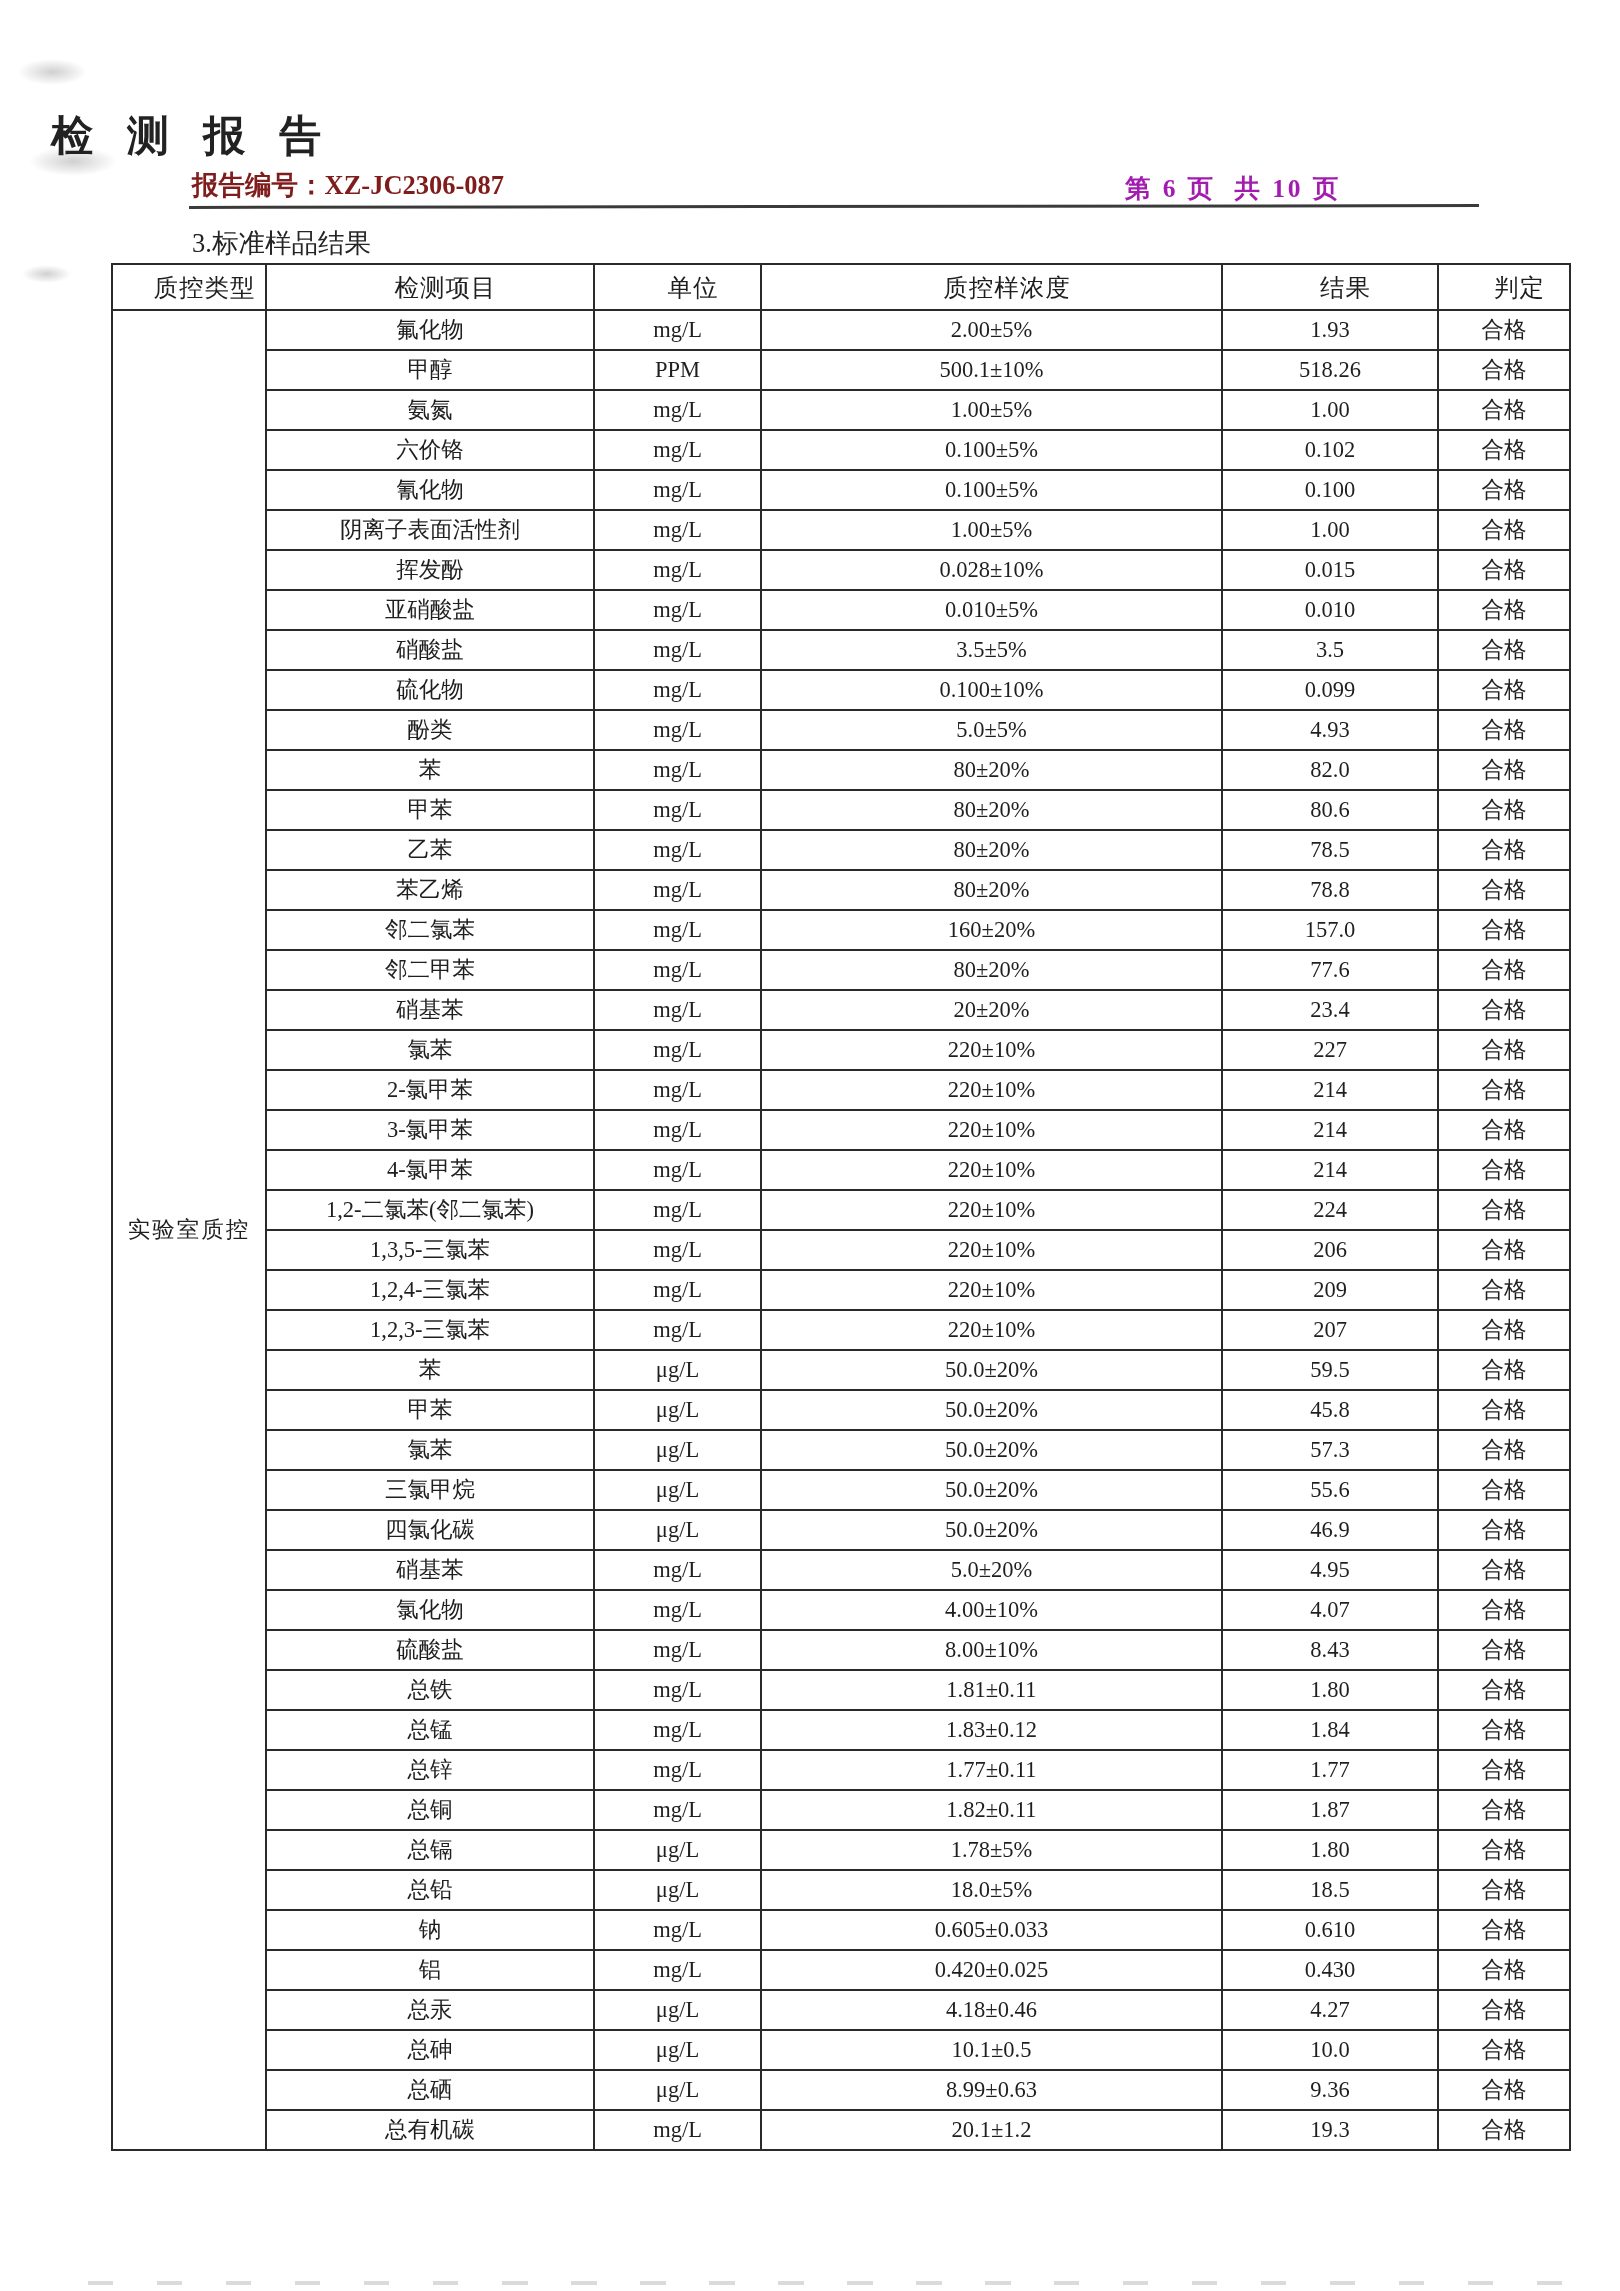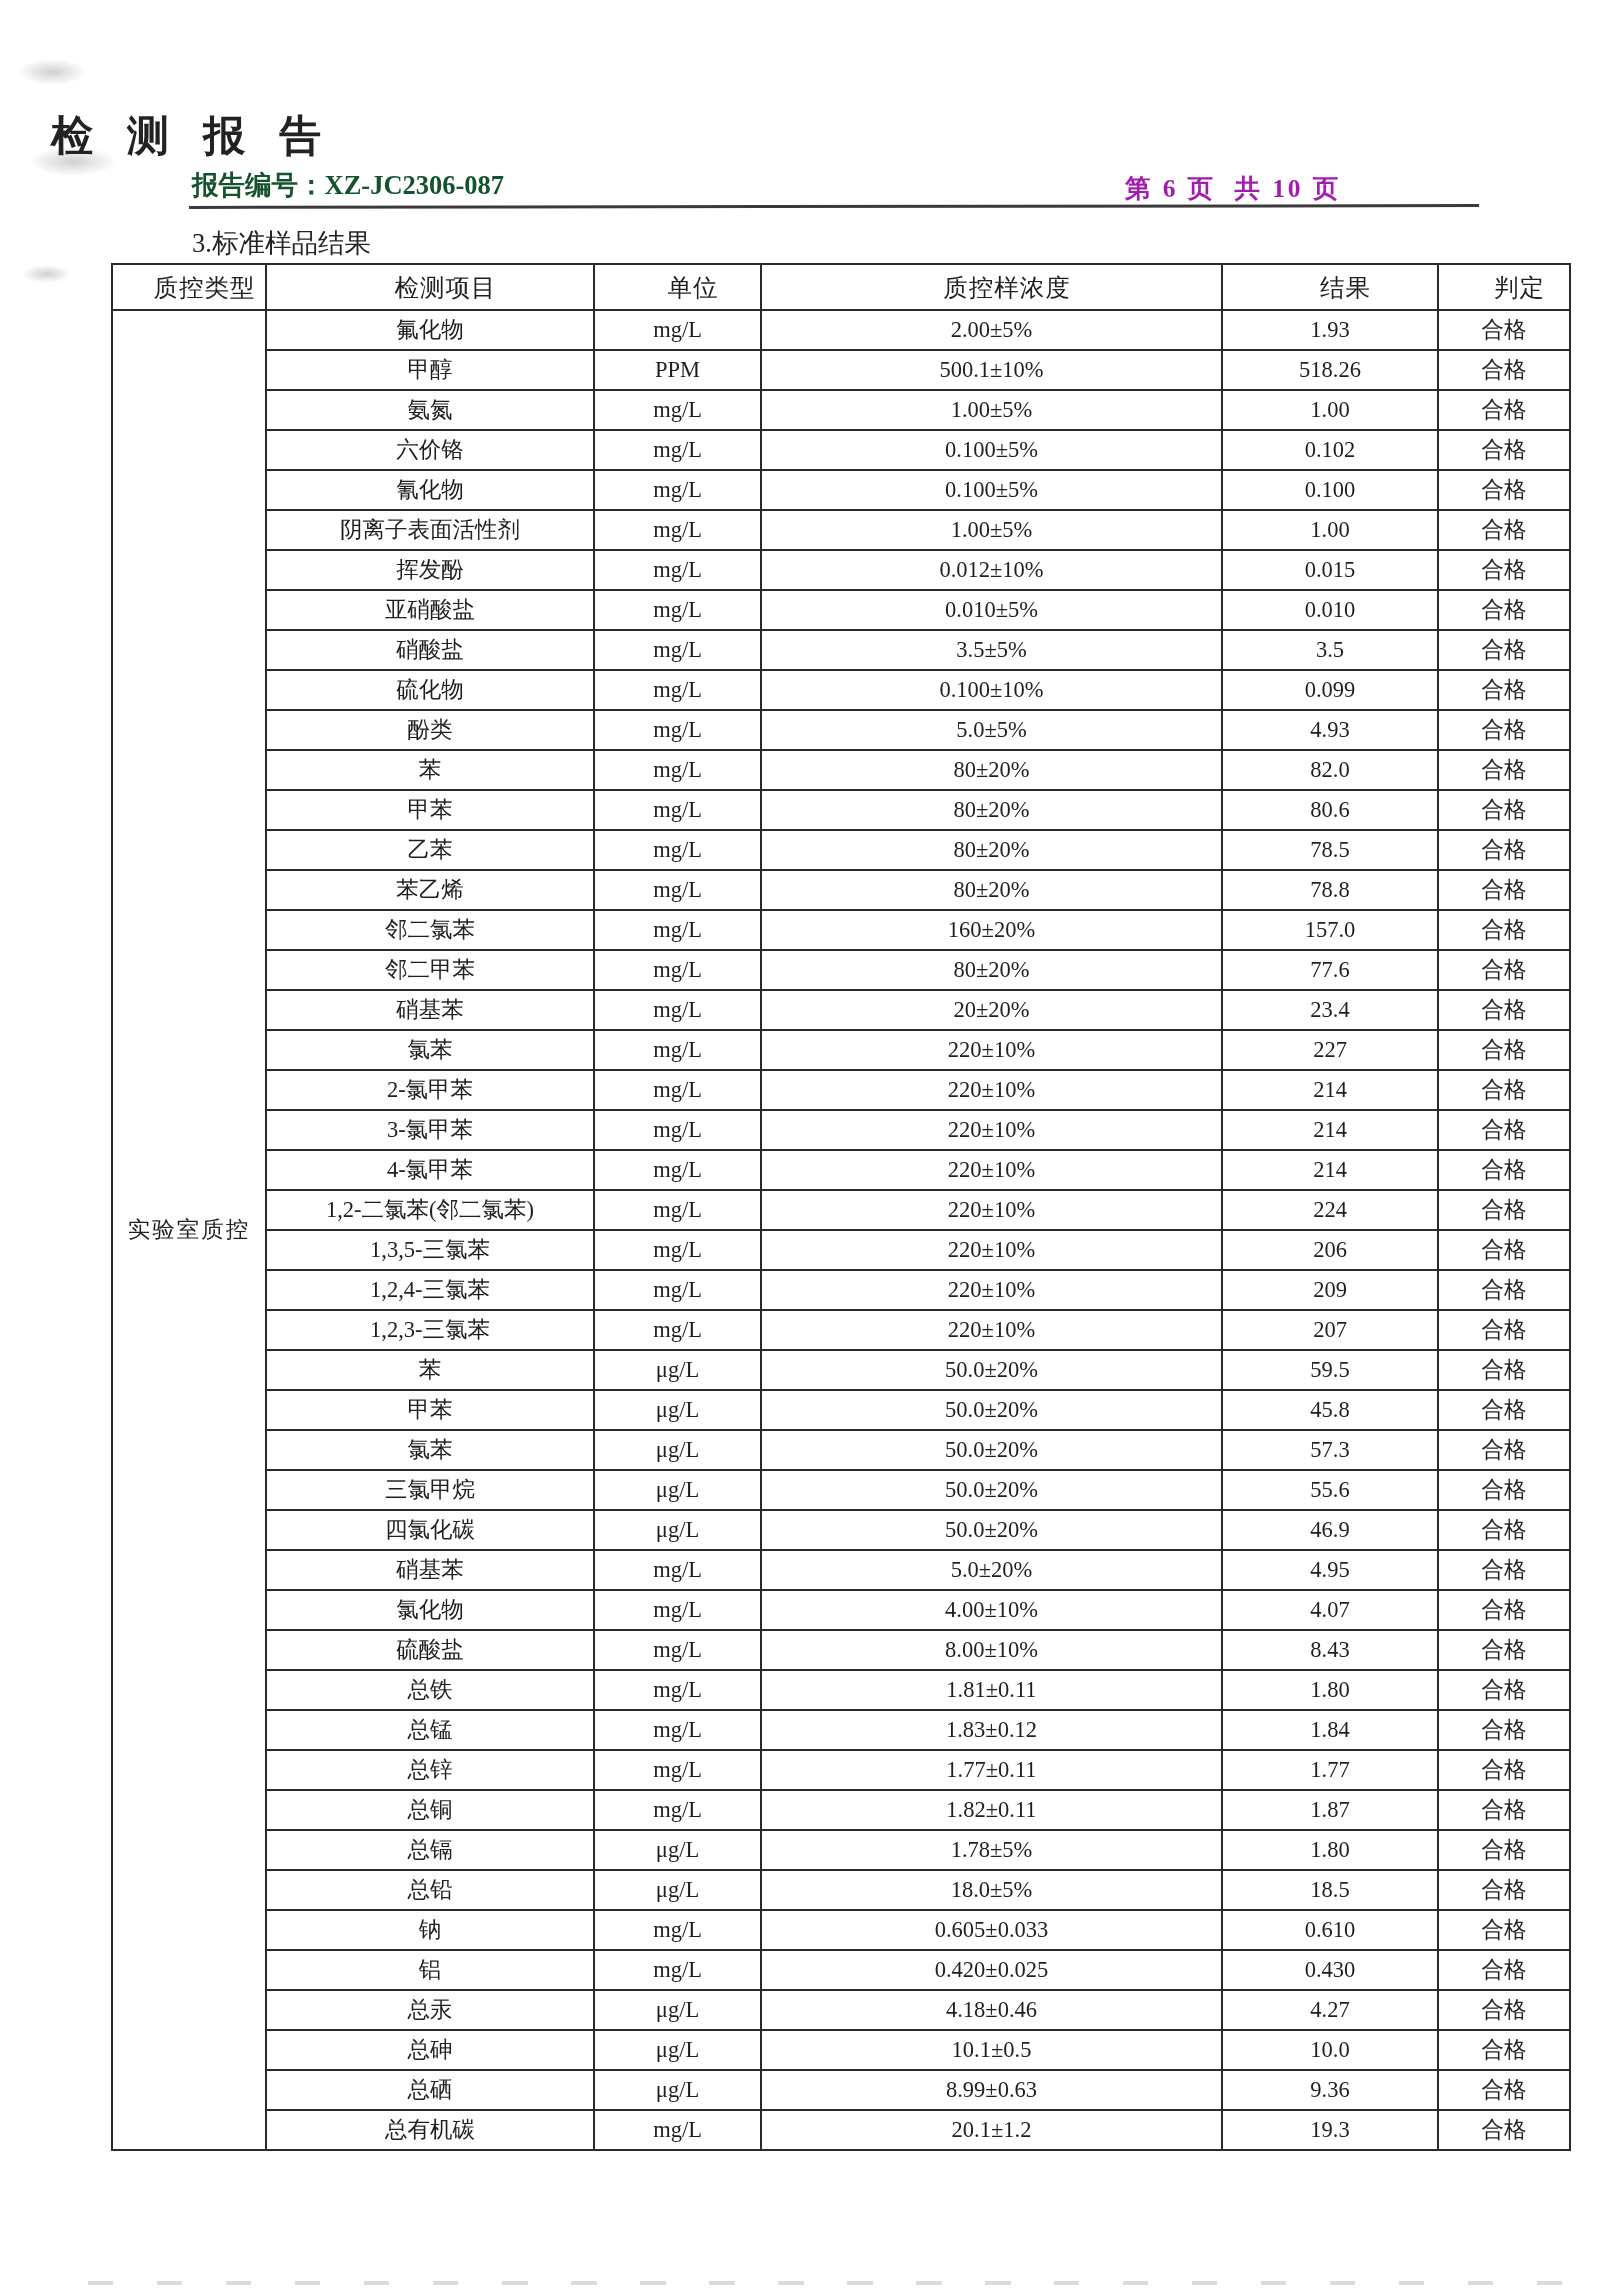--- a/index.html
+++ b/index.html
@@ -37,21 +37,21 @@
     letter-spacing: 11.8px;
     color: #222;
     white-space: pre;
   }
   .report-no {
     position: absolute;
     left: 192px;
     top: 167px;
     font-size: 26.5px;
     font-weight: 600;
-    color: #14532d;
+    color: #7f1d1d;
   }
   .page-indicator {
     position: absolute;
     left: 1125px;
     top: 171px;
     font-size: 25.5px;
     font-weight: 600;
     letter-spacing: 2.9px;
     color: #a21caf;
     white-space: pre;
@@ -203,21 +203,21 @@
         <tr>
           <td>阴离子表面活性剂</td>
           <td>mg/L</td>
           <td>1.00±5%</td>
           <td>1.00</td>
           <td>合格</td>
         </tr>
         <tr>
           <td>挥发酚</td>
           <td>mg/L</td>
-          <td>0.012±10%</td>
+          <td>0.028±10%</td>
           <td>0.015</td>
           <td>合格</td>
         </tr>
         <tr>
           <td>亚硝酸盐</td>
           <td>mg/L</td>
           <td>0.010±5%</td>
           <td>0.010</td>
           <td>合格</td>
         </tr>

